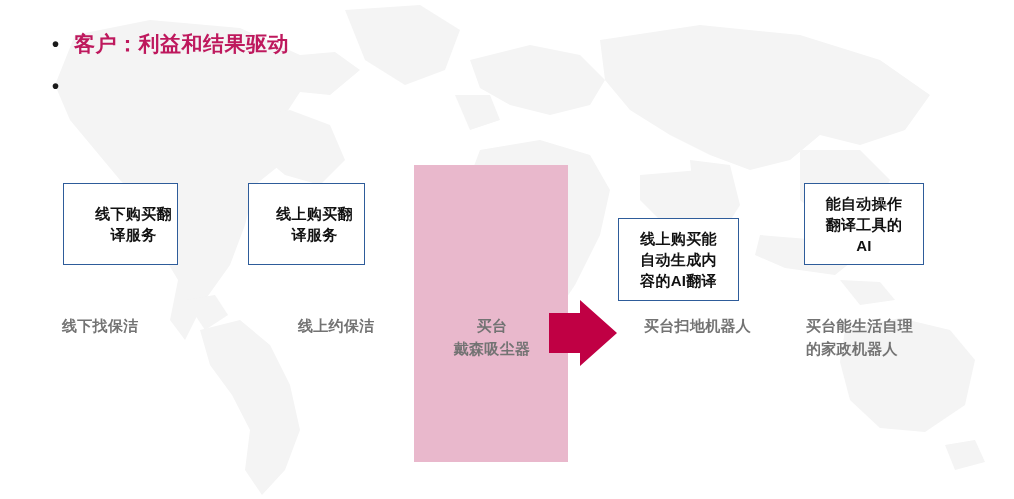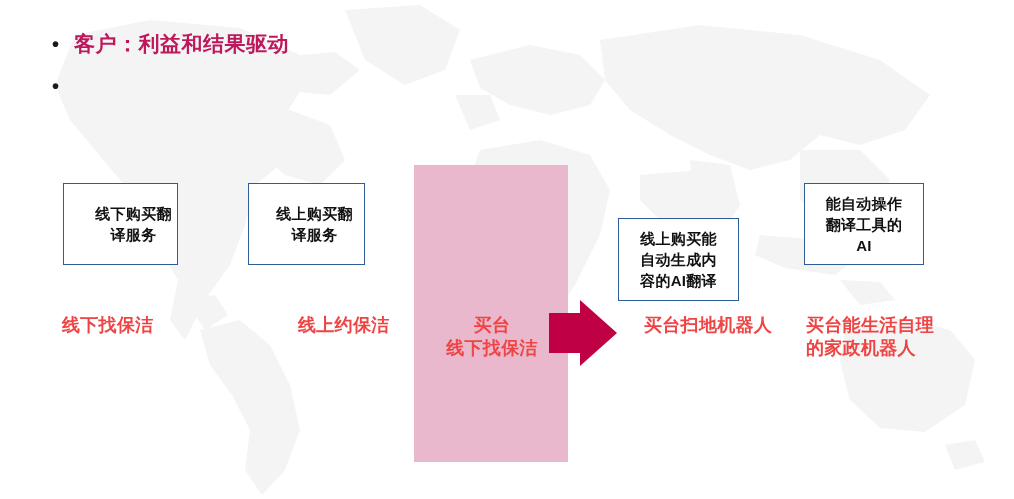--- a/index.html
+++ b/index.html
@@ -89,22 +89,22 @@
 
   #box-1 { left: 63px;  top: 183px; width: 115px; height: 82px; padding-left: 26px; }
   #box-2 { left: 248px; top: 183px; width: 117px; height: 82px; padding-left: 16px; }
   #box-3 { left: 432px; top: 182px; width: 120px; height: 83px; }
   #box-4 { left: 618px; top: 182px; width: 121px; height: 83px; margin-top: 36px; }
   #box-5 { left: 804px; top: 183px; width: 120px; height: 82px; }
 
   
   .caption {
     position: absolute;
-    color: #ef4444;
-    font-size: 18px;
+    color: #737373;
+    font-size: 15px;
     font-weight: 700;
     line-height: 23px;
     letter-spacing: 0.3px;
     white-space: pre-line;
   }
   #cap-1 { left: 62px;  top: 314px; }
   #cap-2 { left: 250px; top: 314px; margin-left: 48px; }
   #cap-3 { left: 432px; top: 314px; width: 120px; text-align: center; }
   #cap-4a { left: 644px; top: 314px; }
   #cap-4b { left: 622px; top: 360px; }
@@ -184,21 +184,21 @@
   </div>
   <div class="node-box" id="box-5">
     <span class="box-label">能自动操作
 翻译工具的
 AI</span>
   </div>
 
   <div class="caption" id="cap-1">线下找保洁</div>
   <div class="caption" id="cap-2">线上约保洁</div>
   <div class="caption" id="cap-3">买台
-线下找保洁</div>
+戴森吸尘器</div>
   <div class="caption" id="cap-4a">买台扫地机器人</div>
   <div class="caption" id="cap-5">买台能生活自理
 的家政机器人</div>
 
   <div id="flow-arrow">
     <svg viewBox="0 0 68 66" xmlns="http://www.w3.org/2000/svg">
       <polygon points="0,13 31,13 31,0 68,33 31,66 31,53 0,53" fill="#c00044"></polygon>
     </svg>
   </div>
 

